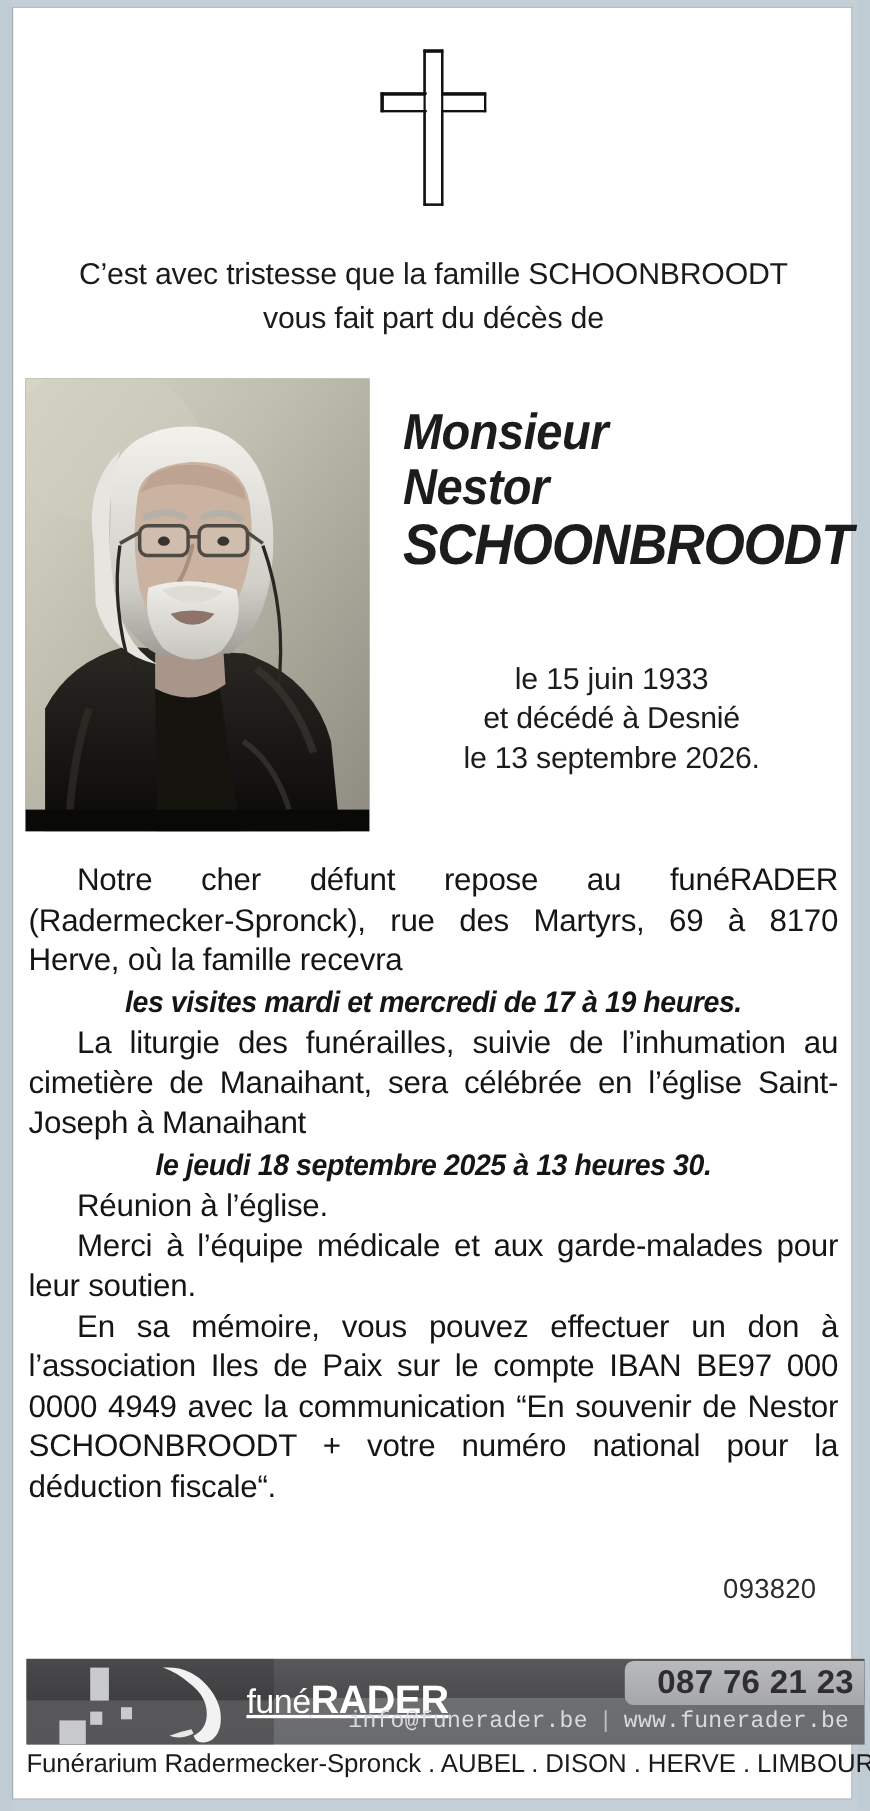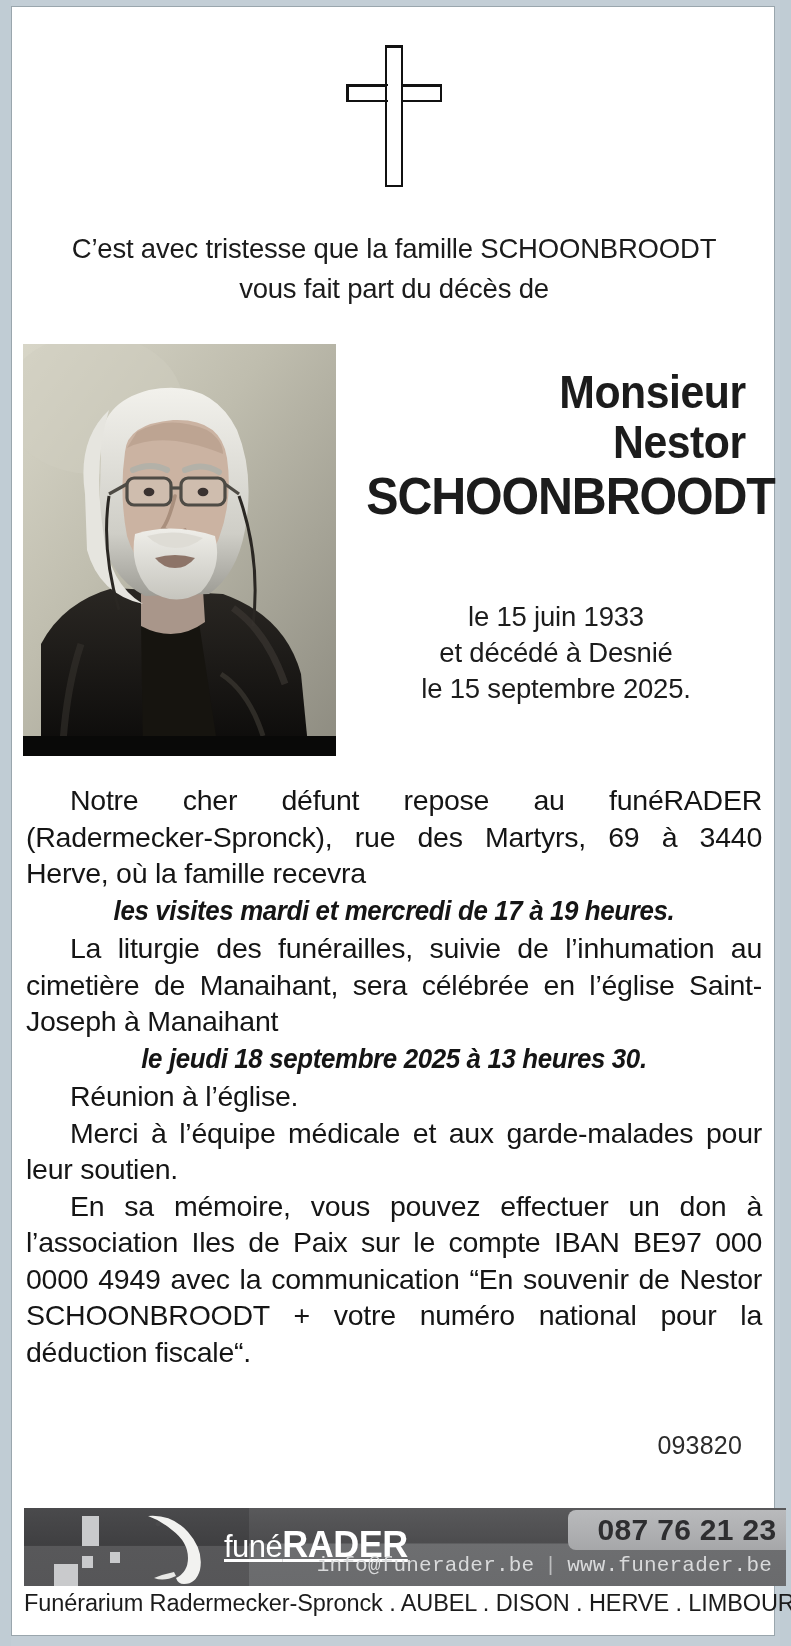--- a/index.html
+++ b/index.html
@@ -149,21 +149,22 @@
     background: #9e9c92;
   }
   .photo svg { display: block; }
 
   
   .name-block {
     position: absolute;
     left: 340px;
     top: 362px;
     width: 408px;
-    text-align: right;
+    text-align: left;
+    font-style: italic;
   }
   .name-line {
     font-weight: bold;
     color: #1c1c1c;
     letter-spacing: -0.5px;
     line-height: 1.04;
     white-space: nowrap;
     transform: scaleX(0.93);
     transform-origin: center;
   }
@@ -410,25 +411,25 @@
 
     <div class="name-block">
       <div class="name-line name-1">Monsieur</div>
       <div class="name-line name-2">Nestor</div>
       <div class="name-line name-3">SCHOONBROODT</div>
     </div>
 
     <div class="life">
       <div>le 15 juin 1933</div>
       <div>et décédé à Desnié</div>
-      <div>le 15 septembre 2025.</div>
+      <div>le 13 septembre 2026.</div>
     </div>
 
     <div class="body-text">
-      <p>Notre cher défunt repose au funéRADER (Radermecker-Spronck), rue des Martyrs, 69 à 3440 Herve, où la famille recevra</p>
+      <p>Notre cher défunt repose au funéRADER (Radermecker-Spronck), rue des Martyrs, 69 à 8170 Herve, où la famille recevra</p>
       <p class="emph">les visites mardi et mercredi de 17 à 19 heures.</p>
       <p>La liturgie des funérailles, suivie de l’inhumation au cimetière de Manaihant, sera célébrée en l’église Saint-Joseph à Manaihant</p>
       <p class="emph">le jeudi 18 septembre 2025 à 13 heures 30.</p>
       <p>Réunion à l’église.</p>
       <p>Merci à l’équipe médicale et aux garde-malades pour leur soutien.</p>
       <p>En sa mémoire, vous pouvez effectuer un don à l’association Iles de Paix sur le compte IBAN BE97 000 0000 4949 avec la communication “En souvenir de Nestor SCHOONBROODT + votre numéro national pour la déduction fiscale“.</p>
     </div>
 
     <div class="ref">093820</div>
 

